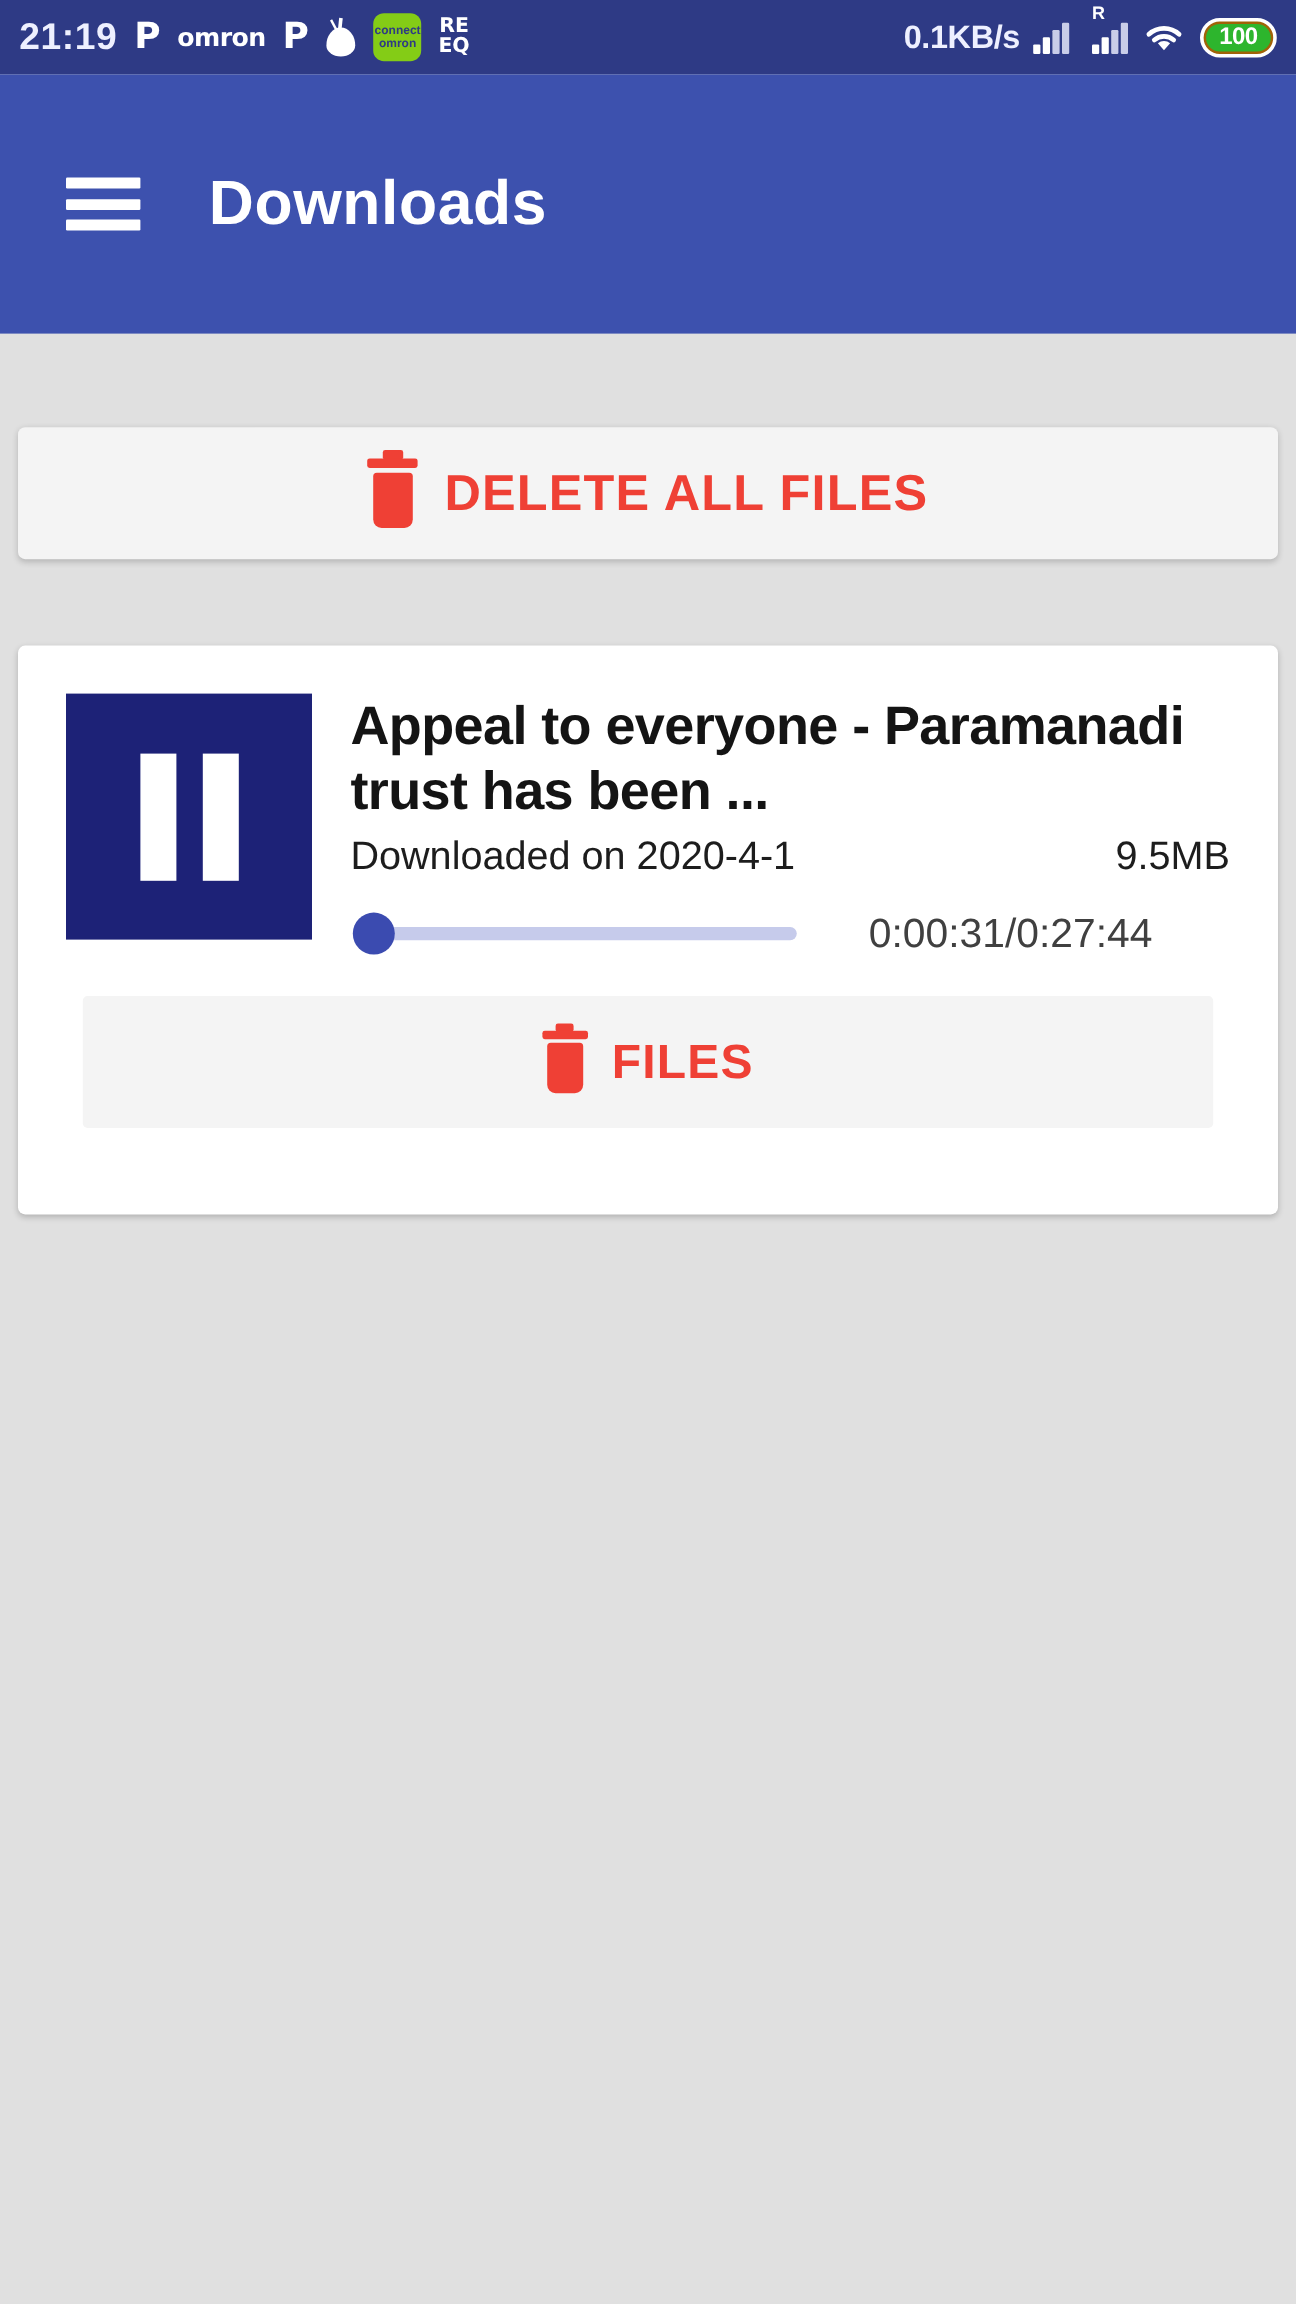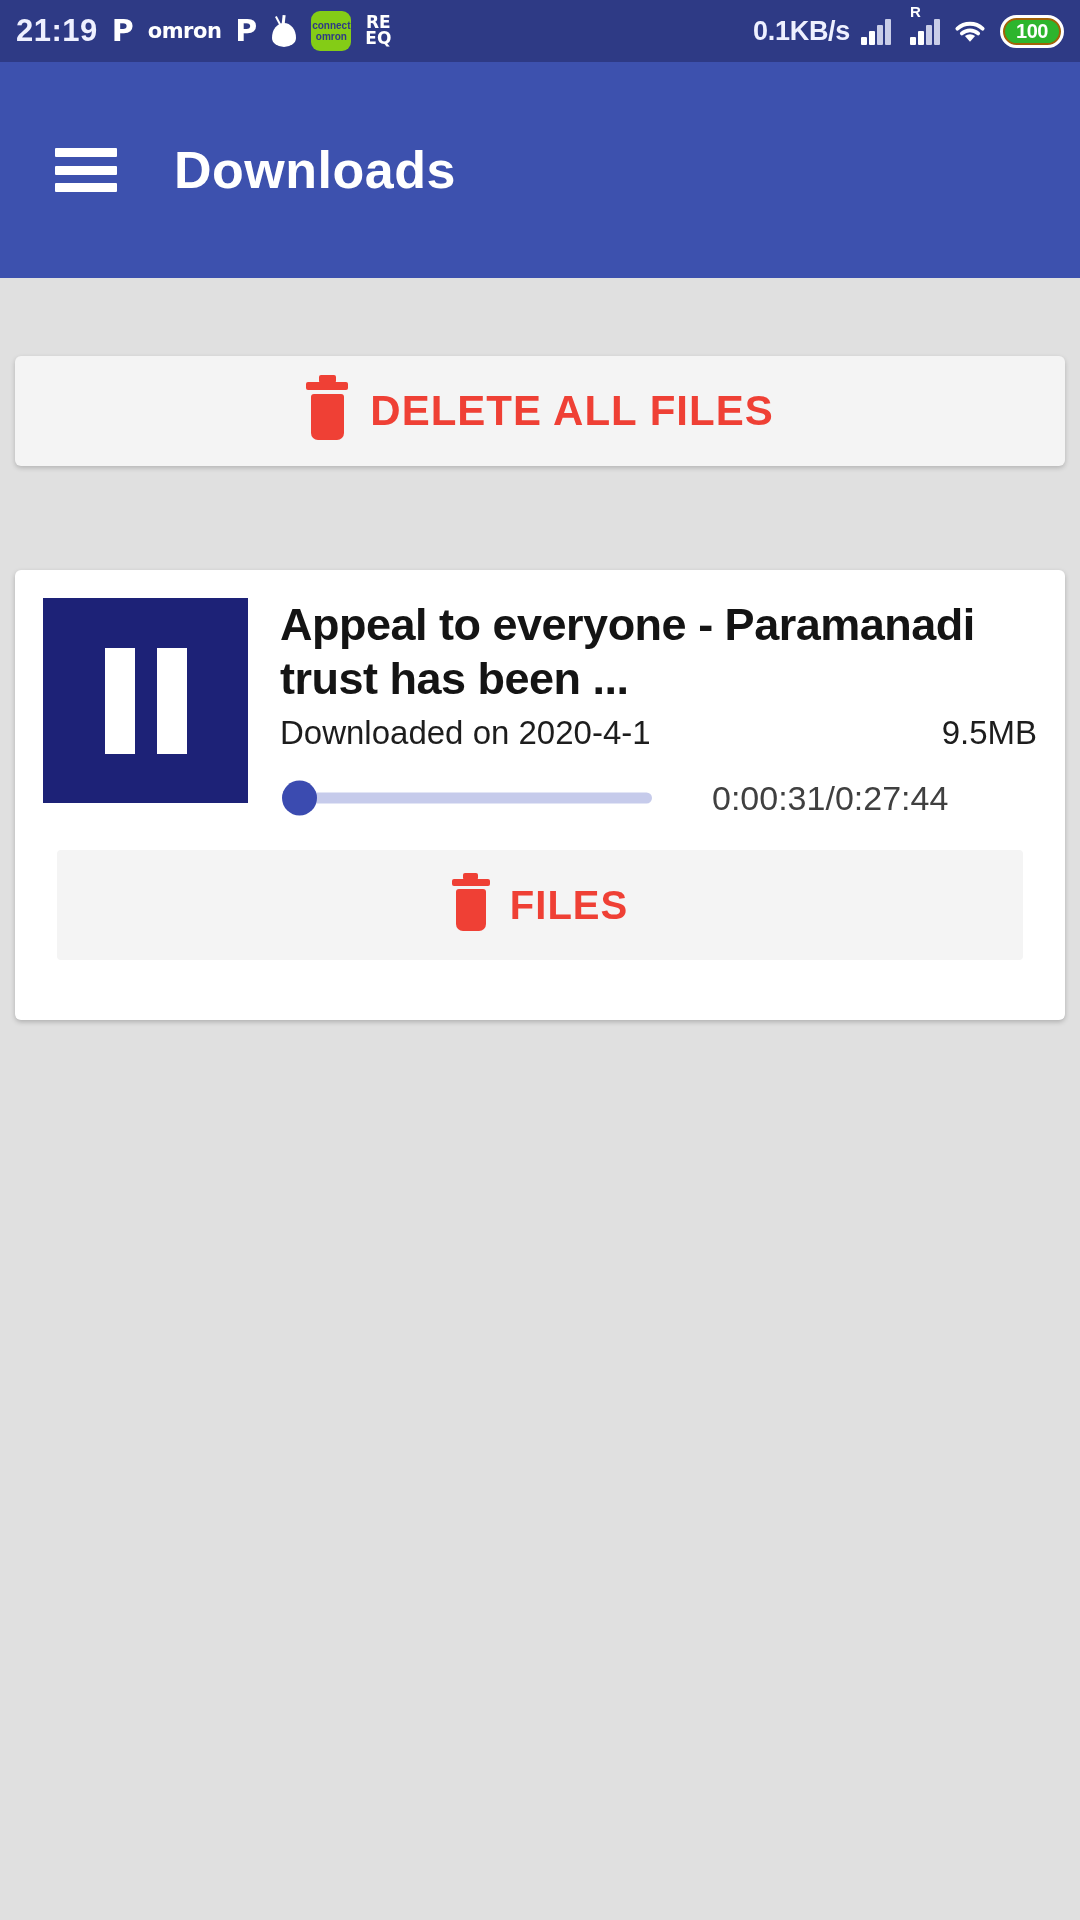--- a/index.html
+++ b/index.html
@@ -264,22 +264,22 @@
     width: 78%;
     height: 80%;
     background: #ef4035;
     border-radius: 3px 3px 7px 7px;
   }
   .trash-lg { width: 42px; height: 58px; }
   .trash-md { width: 38px; height: 52px; }
 
   
   #download-card {
-    margin-top: 104px;
-    padding: 0;
+    margin-top: 72px;
+    padding: 12px;
     overflow: hidden;
   }
   #item-row {
     display: flex;
     padding: 28px 28px 0 28px;
   }
   #thumbnail {
     width: 205px;
     height: 205px;
     background: #1d2277;

